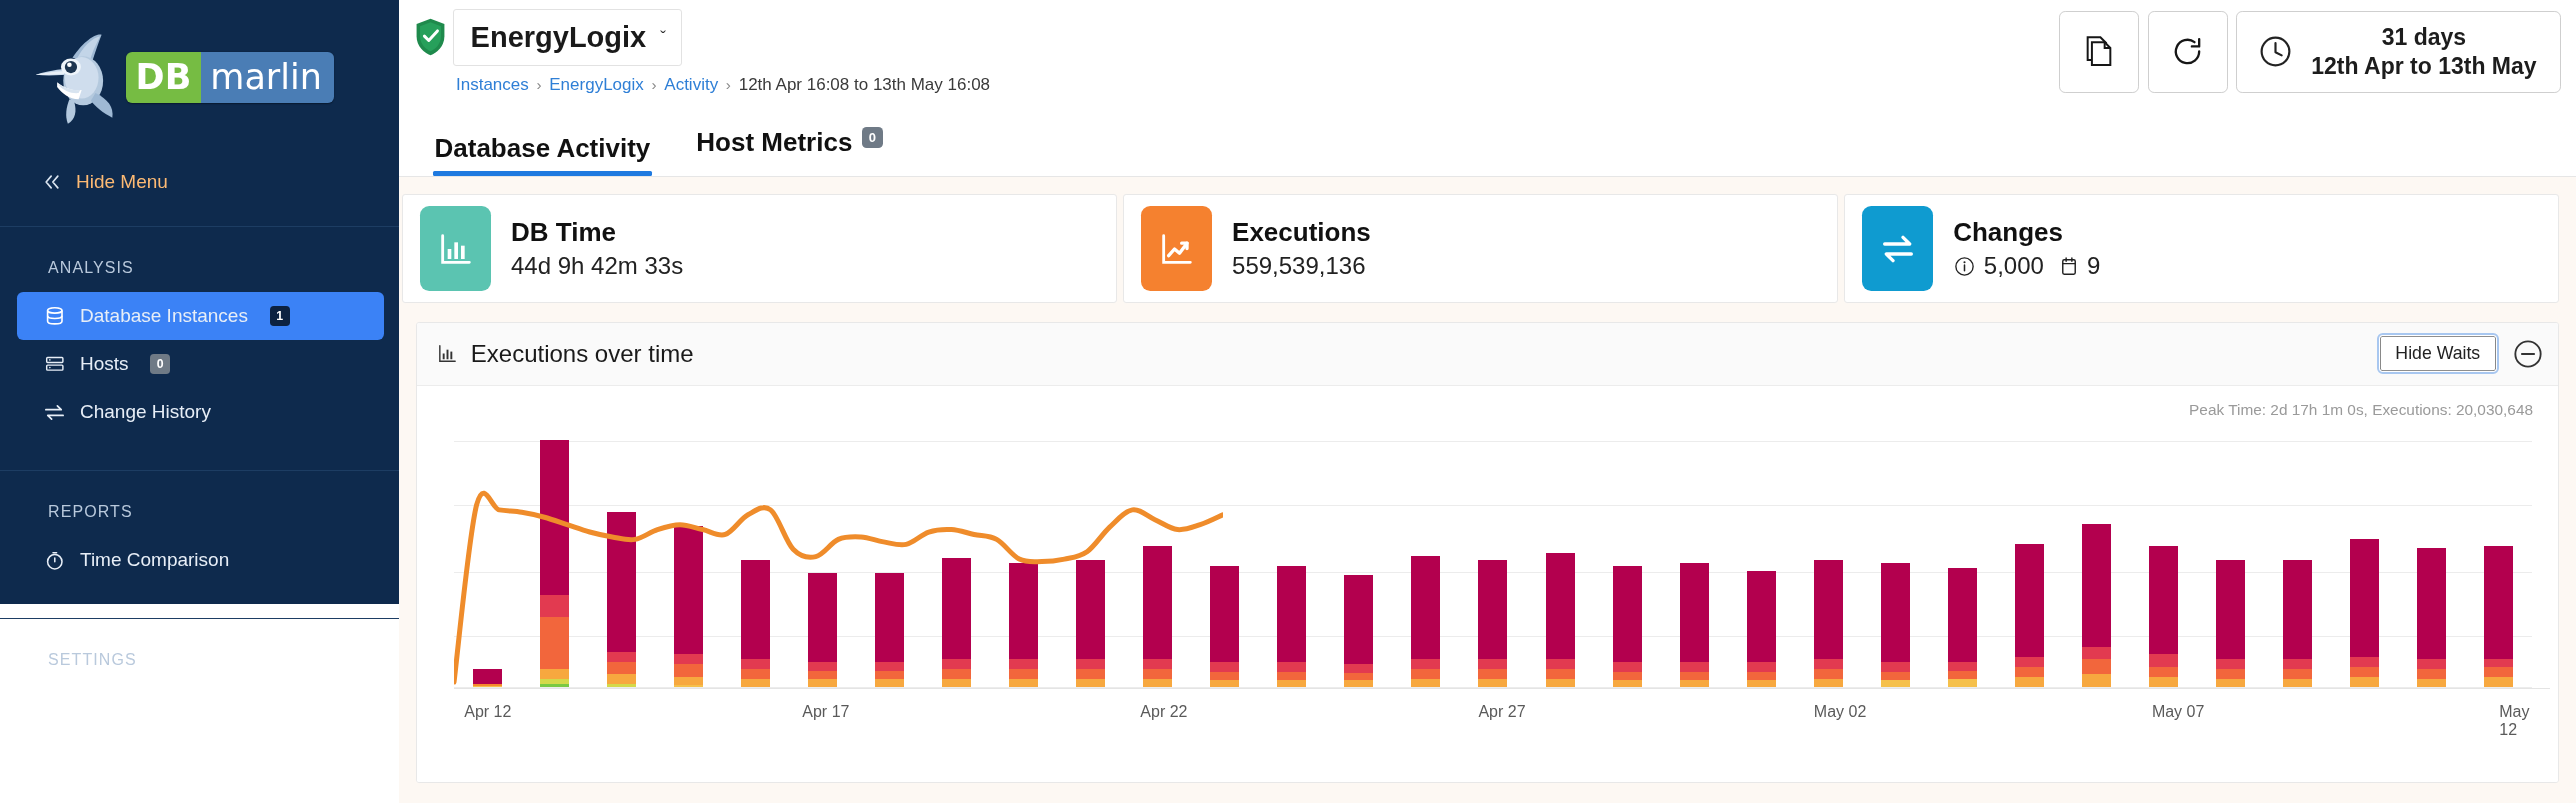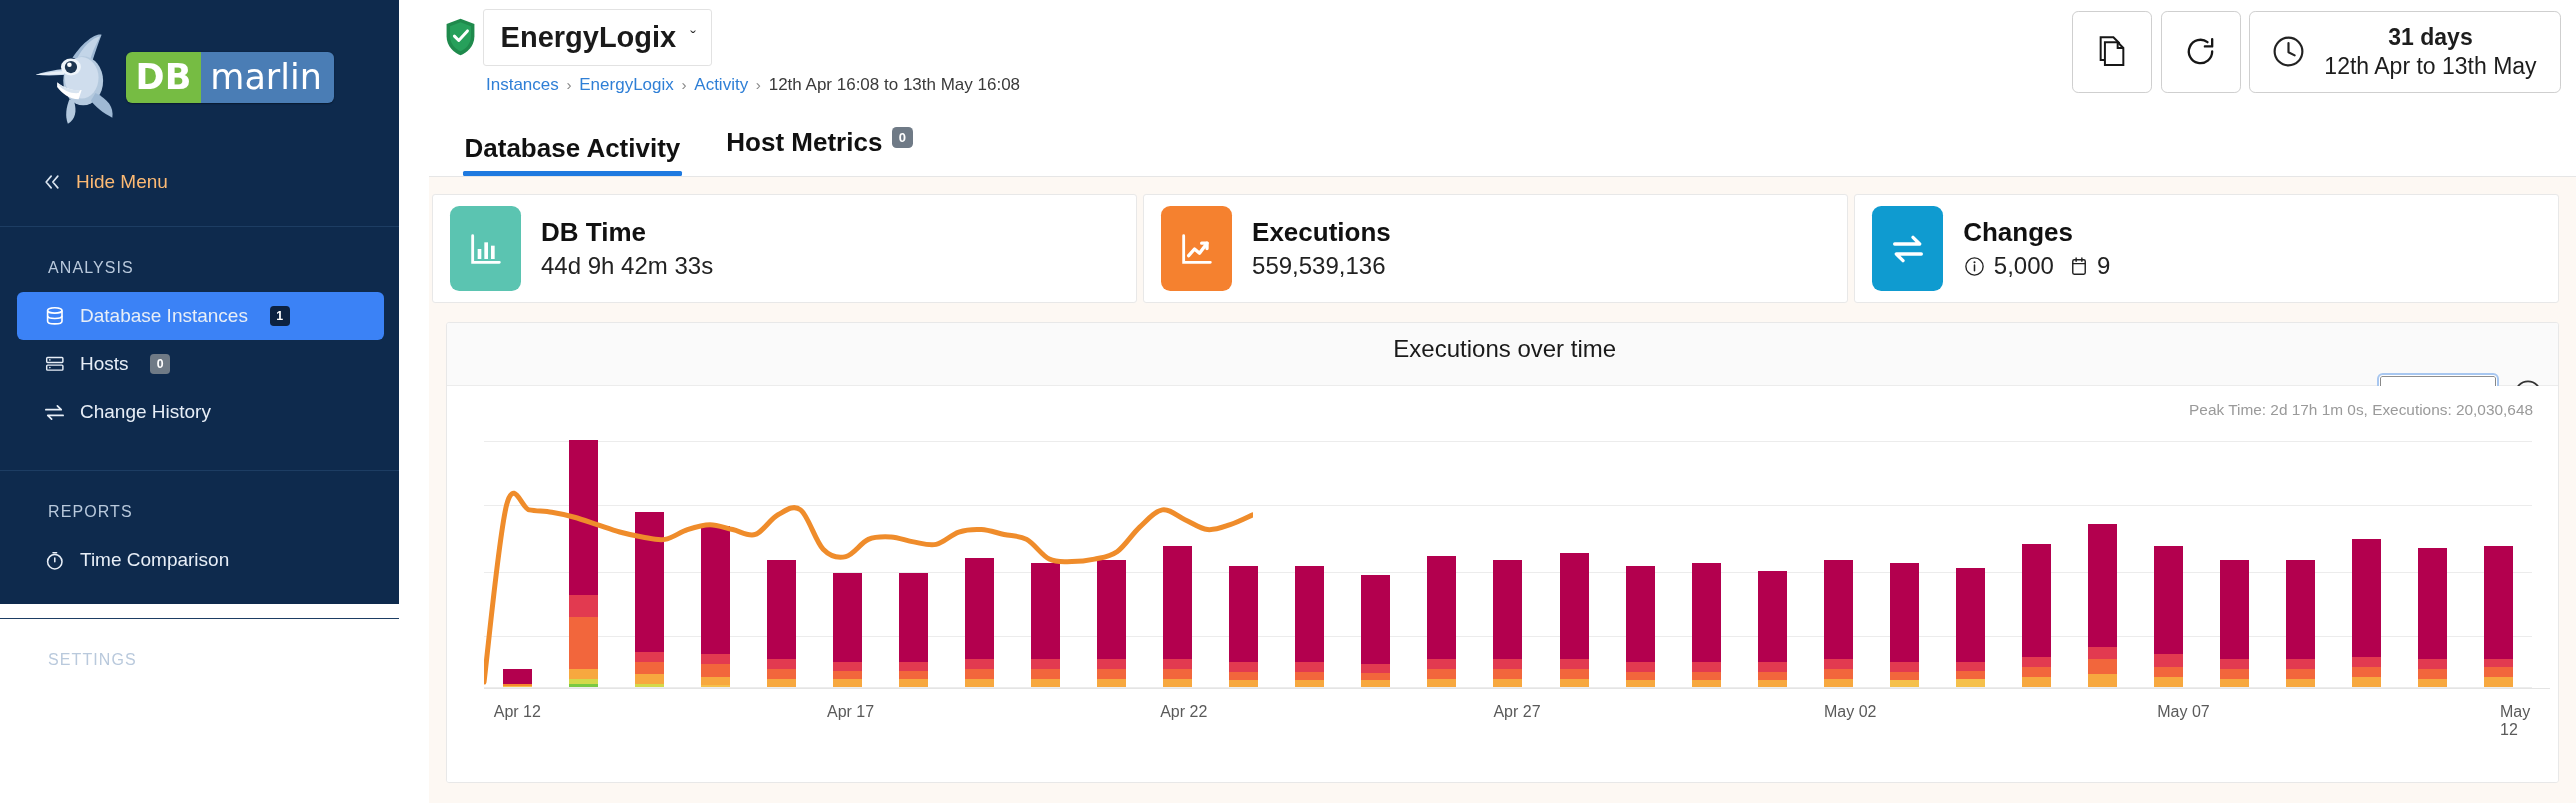--- a/index.html
+++ b/index.html
@@ -57,21 +57,21 @@
   .sb-icon { width: 23px; height: 23px; flex: 0 0 23px; display:flex; align-items:center; justify-content:center;}
   .sb-badge {
     display: inline-flex; align-items: center; justify-content: center;
     min-width: 20px; height: 20px; padding: 0 5.4px; margin-left: 7.7px;
     border-radius: 3.8px; font-size: 12.3px; font-weight: bold; color: #fff;
   }
   .sb-badge.dark { background: #0c2241; }
   .sb-badge.grey { background: #6f7a86; }
 
   
-  .main { flex: 1 1 auto; height: 804px; background: #fdf8f3; position: relative; margin-left: 30px; }
+  .main { flex: 1 1 auto; height: 804px; background: #fdf8f3; position: relative; }
 
   .topbar {
     height: 117px; background: #ffffff;
     display: flex; align-items: flex-start; padding: 0 14px 0 0;
     position: relative;
   }
   .title-block { padding-left: 14px; padding-top: 9.2px; }
   .title-row { display: flex; align-items: center; gap: 0px; }
   .shield { width: 35px; height: 40px; flex: 0 0 35px; margin-right: 4.6px; }
   .inst-select {
@@ -94,21 +94,21 @@
     width: 80px; height: 82px; border: 0.8px solid #cfcfcf; border-radius: 6.2px;
     background: #fff; display: flex; align-items: center; justify-content: center;
     cursor: pointer;
   }
   .range-btn {
     height: 82px; border: 0.8px solid #cfcfcf; border-radius: 6.2px; background: #fff;
     display: flex; align-items: center; gap: 17px; padding: 0 23px 0 20px; cursor: pointer;
   }
   .range-text { text-align: center; line-height: 1.25; }
   .range-l1 { font-size: 23px; font-weight: bold; color: #1d1d1d; }
-  .range-l2 { font-size: 23px; font-weight: normal; color: #1d1d1d; }
+  .range-l2 { font-size: 23px; font-weight: bold; color: #1d1d1d; }
 
   
   .tabs {
     height: 60px; background: #ffffff; display: flex; align-items: flex-end;
     padding-left: 34px; gap: 43px; border-bottom: 0.8px solid #e6e6e6;
   }
   .tab { position: relative; padding: 0 1.5px 12.3px 1.5px; cursor: pointer; display:flex; align-items:flex-start; gap:9.2px;}
   .tab-label { font-size: 26px; font-weight: bold; color: #111; }
   .tab.active .tab-underline {
     position: absolute; left: 0; right: 0; bottom: 0; height: 5.4px; background: #1f7ae0; border-radius: 1.5px;
@@ -131,21 +131,21 @@
   .kpi-value { font-size: 24px; color: #222; display: flex; align-items: center; gap: 7.7px; }
   .kpi-sub { display: inline-flex; align-items: center; gap: 7.7px; }
 
   
   .panel {
     margin: 18.5px 17px 0 17px; background: #fff;
     border: 0.8px solid #e8e8e8; border-radius: 3.1px; overflow: hidden;
   }
   .panel-head {
     height: 63px; background: #fafafa; border-bottom: 0.8px solid #ececec;
-    display: flex; align-items: center; padding: 0 14px 0 18.5px; gap: 12.3px; flex-direction: column;
+    display: flex; align-items: center; padding: 0 14px 0 18.5px; gap: 12.3px;
   }
   .panel-title { font-size: 24px; color: #1a1a1a; }
   .panel-head-right { margin-left: auto; display: flex; align-items: center; gap: 15.4px; }
   .hide-waits {
     border: 1.5px solid #ffffff; outline: 2.3px solid #a8c7f0; border-radius: 3.8px;
     background: #ffffff; font-size: 17.7px; color: #222; padding: 7px 15.4px; cursor: pointer;
     box-shadow: 0 0 0 0.8px #6b6b6b inset;
   }
   .collapse-icon { width: 32px; height: 32px; cursor: pointer; }
 

